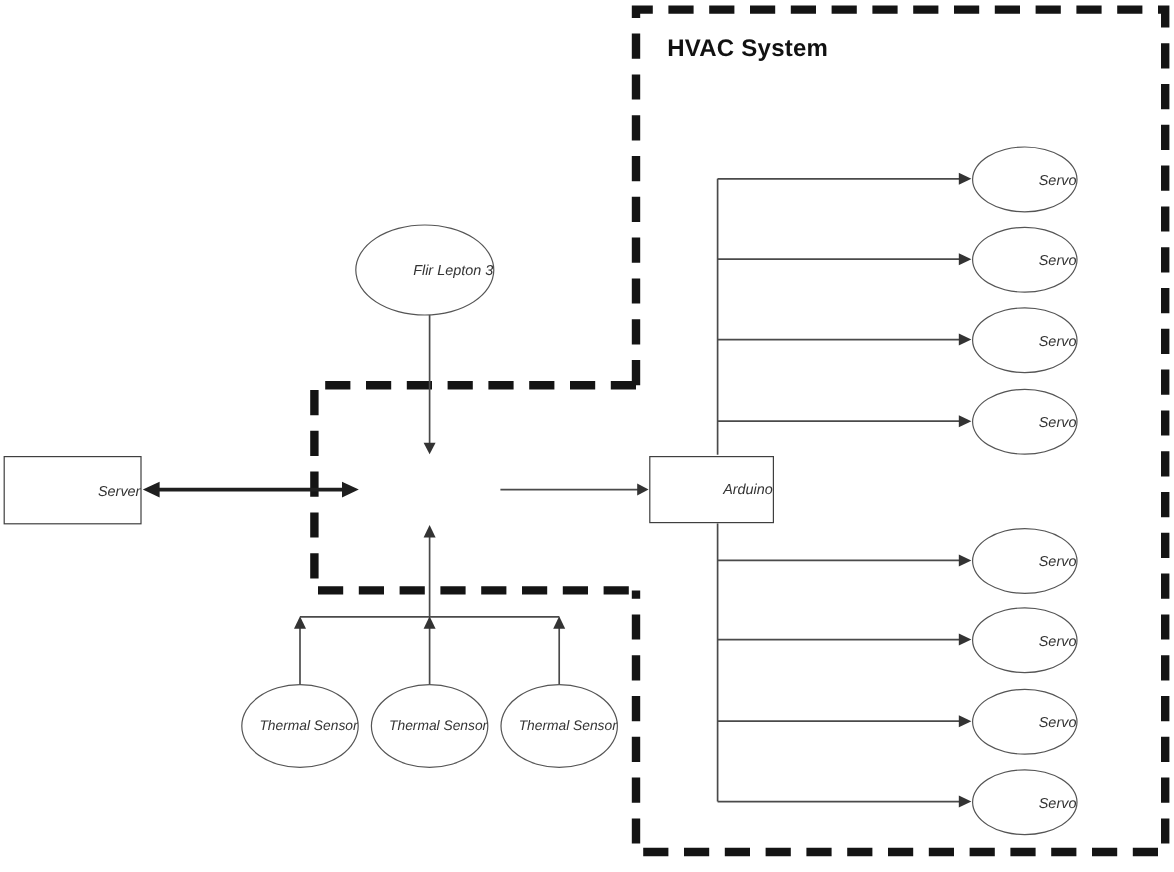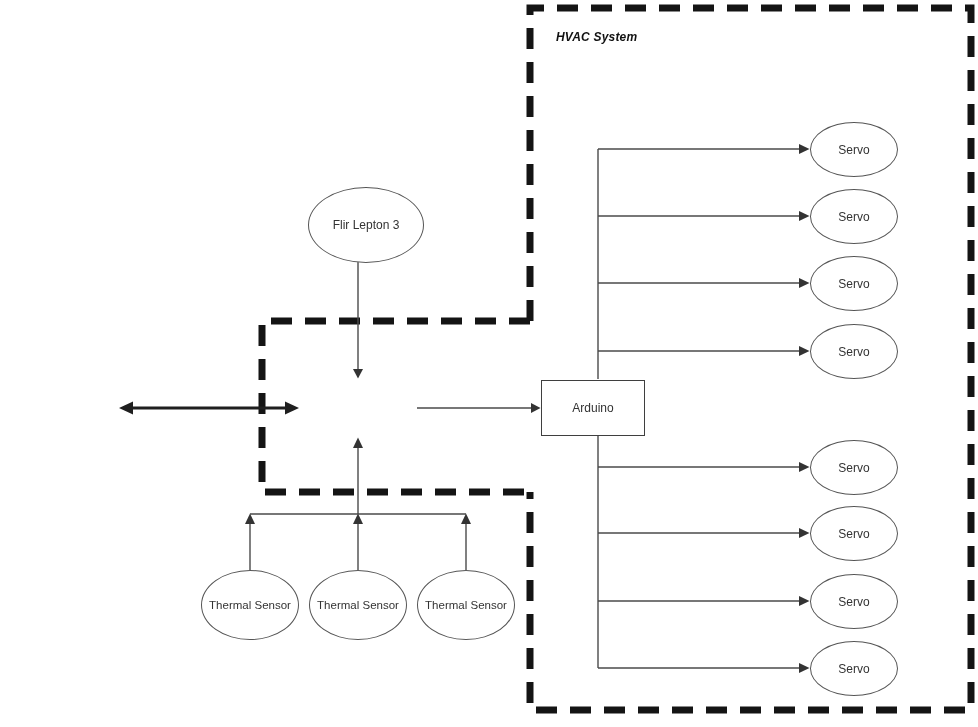--- a/index.html
+++ b/index.html
@@ -41,43 +41,43 @@
   .dashed {
     fill: none;
     stroke: #141414;
     stroke-width: 7;
     stroke-dasharray: 21 13;
   }
   .node {
     position: absolute;
     display: flex;
     align-items: center;
-    justify-content: center;
+    justify-content: flex-end;
     background: #ffffff;
     color: #333333;
     font-size: 12px;
     white-space: nowrap;
     box-sizing: border-box;
+    font-style: italic;
   }
   .rect-node {
     border: 1.5px solid #3f3f3f;
   }
   .ellipse-node {
     border: 1.5px solid #555555;
     border-radius: 50%;
   }
   .group-title {
     position: absolute;
     left: 556px;
     top: 30px;
-    font-size: 12px;
+    font-size: 20px;
     font-weight: bold;
     color: #111111;
     letter-spacing: 0.2px;
-    font-style: italic;
   }
 </style>
 </head>
 <body>
 
 <div class="canvas">
 
   <svg class="wires" width="978" height="727" viewBox="0 0 978 727">
 
     <path class="dashed" d="M 530,321 L 530,8 L 971,8 L 971,710 L 530,710 L 530,492"></path>
@@ -132,27 +132,30 @@
       <polygon class="head" points="358,513.5 353,524 363,524"></polygon>
       <line class="edge" x1="466" y1="570" x2="466" y2="523"></line>
       <polygon class="head" points="466,513.5 461,524 471,524"></polygon>
       <line class="edge" x1="358" y1="514" x2="358" y2="447"></line>
       <polygon class="head" points="358,437.5 353,448 363,448"></polygon>
     </g>
   </svg>
 
   <div class="group-title">HVAC System</div>
 
+  <div class="node rect-node" style="left:3px; top:380px; width:115px; height:57px;">
+    <span>Server</span>
+  </div>
 
 
   <div class="node rect-node" style="left:541px; top:380px; width:104px; height:56px;">
     <span>Arduino</span>
   </div>
 
-  <div class="node ellipse-node" style="left:308px; top:187px; width:116px; height:76px;">
+  <div class="node ellipse-node" style="left:296px; top:187px; width:116px; height:76px;">
     <span>Flir Lepton 3</span>
   </div>
 
   <div class="node ellipse-node" style="left:810px; top:122px; width:88px; height:55px;">
     <span>Servo</span>
   </div>
   <div class="node ellipse-node" style="left:810px; top:189px; width:88px; height:55px;">
     <span>Servo</span>
   </div>
   <div class="node ellipse-node" style="left:810px; top:256px; width:88px; height:55px;">

